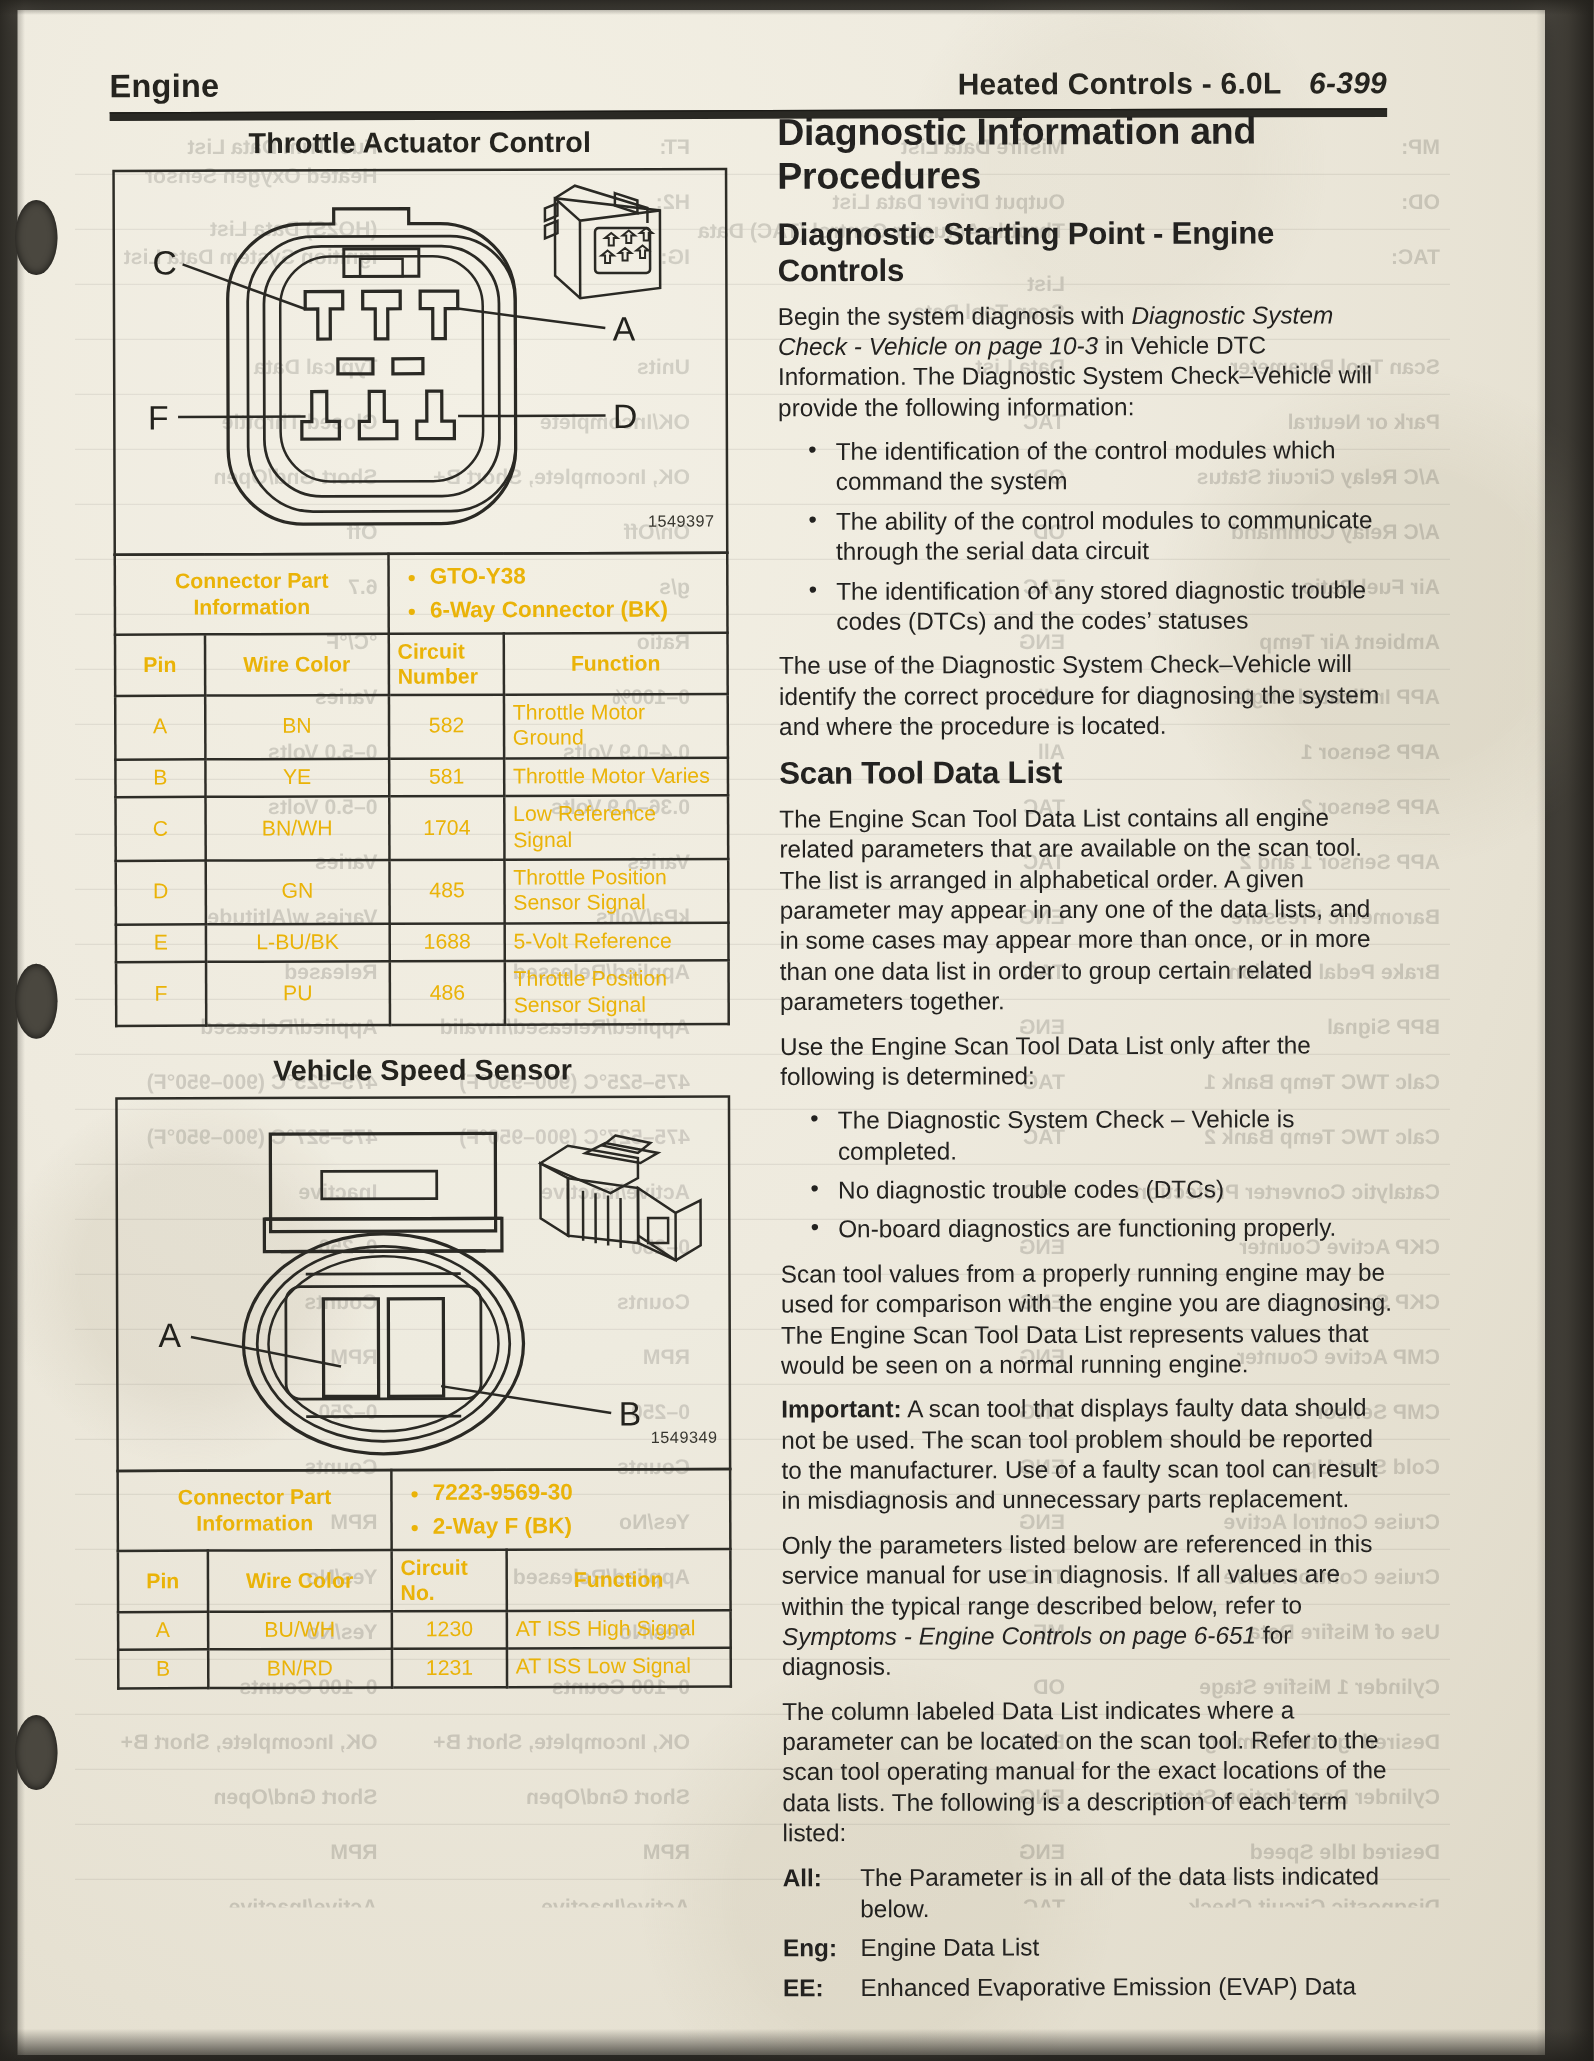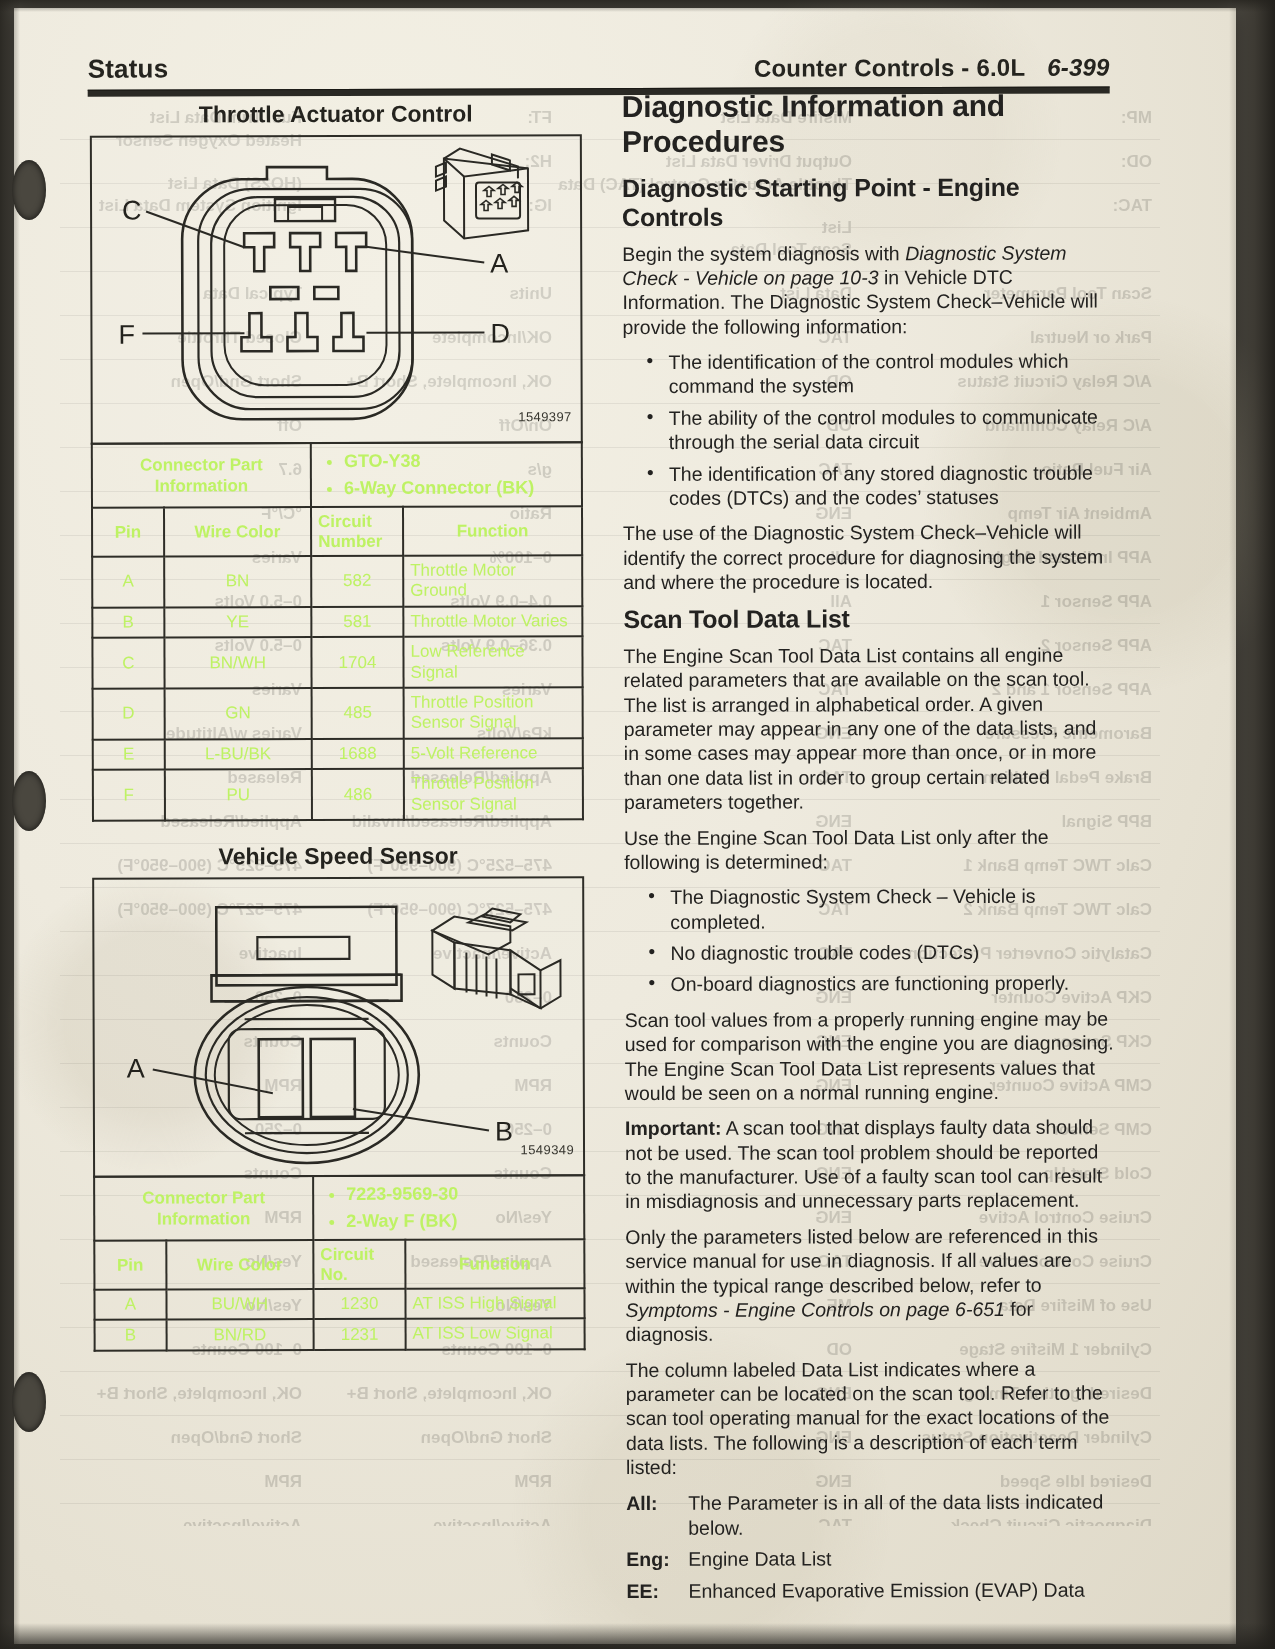--- a/index.html
+++ b/index.html
@@ -58,21 +58,21 @@
   .hdr-rule{margin-top:5px;height:6px;background:#2a2924;border-top:1px solid #1a1915;}
 
   
   .colL{position:absolute;left:92px;top:96px;width:492px;}
   .fig-title{text-align:center;font-size:23px;font-weight:bold;color:#24231e;margin:4px 0 7px;}
   .fig-box{position:relative;border:2px solid #2e2d27;background:rgba(255,255,255,.05);height:305px;}
   .fig-box .fignum{position:absolute;right:9px;bottom:17px;font-size:13px;color:#37362f;letter-spacing:.4px;}
 
   
   table.pin{border-collapse:collapse;width:100%;margin-top:-2px;}
-  table.pin td,table.pin th{border:2px solid #2e2d27;font-size:17px;color:#bef264;padding:4px 6px;}
+  table.pin td,table.pin th{border:2px solid #2e2d27;font-size:17px;color:#eab308;padding:4px 6px;}
   table.pin th{font-weight:bold;}
   .cpi{font-weight:bold;text-align:center;line-height:1.25;width:205px;}
   .cpv{padding:5px 10px 6px 16px;}
   .cpv li{font-weight:bold;font-size:18px;line-height:1.5;margin-left:10px;}
   .cpv ul{margin:0;padding-left:16px;}
   th.c-pin{width:56px;text-align:center;}
   th.c-wire{width:130px;text-align:center;}
   th.c-ckt{width:78px;text-align:left;line-height:1.15;}
   th.c-fn{text-align:center;}
   td.c-pin{text-align:center;}
@@ -303,23 +303,23 @@
         <div class="bc2">TAC</div>
         <div class="bc3">Active/Inactive</div>
         <div class="bc4">Active/Inactive</div>
       </div>
     </div>
 
   <div class="content skew">
 
     <div class="hdr">
       <div class="hdr-row">
-        <div class="hdr-left">Status</div>
+        <div class="hdr-left">Engine</div>
         <div class="hdr-right">
-          <span>Counter Controls - 6.0L</span><span class="pg">6-399</span>
+          <span>Heated Controls - 6.0L</span><span class="pg">6-399</span>
         </div>
       </div>
       <div class="hdr-rule"></div>
     </div>
 
     <div class="colL">
 
       <div class="fig-title">Throttle Actuator Control</div>
 
       <div class="fig-box">

